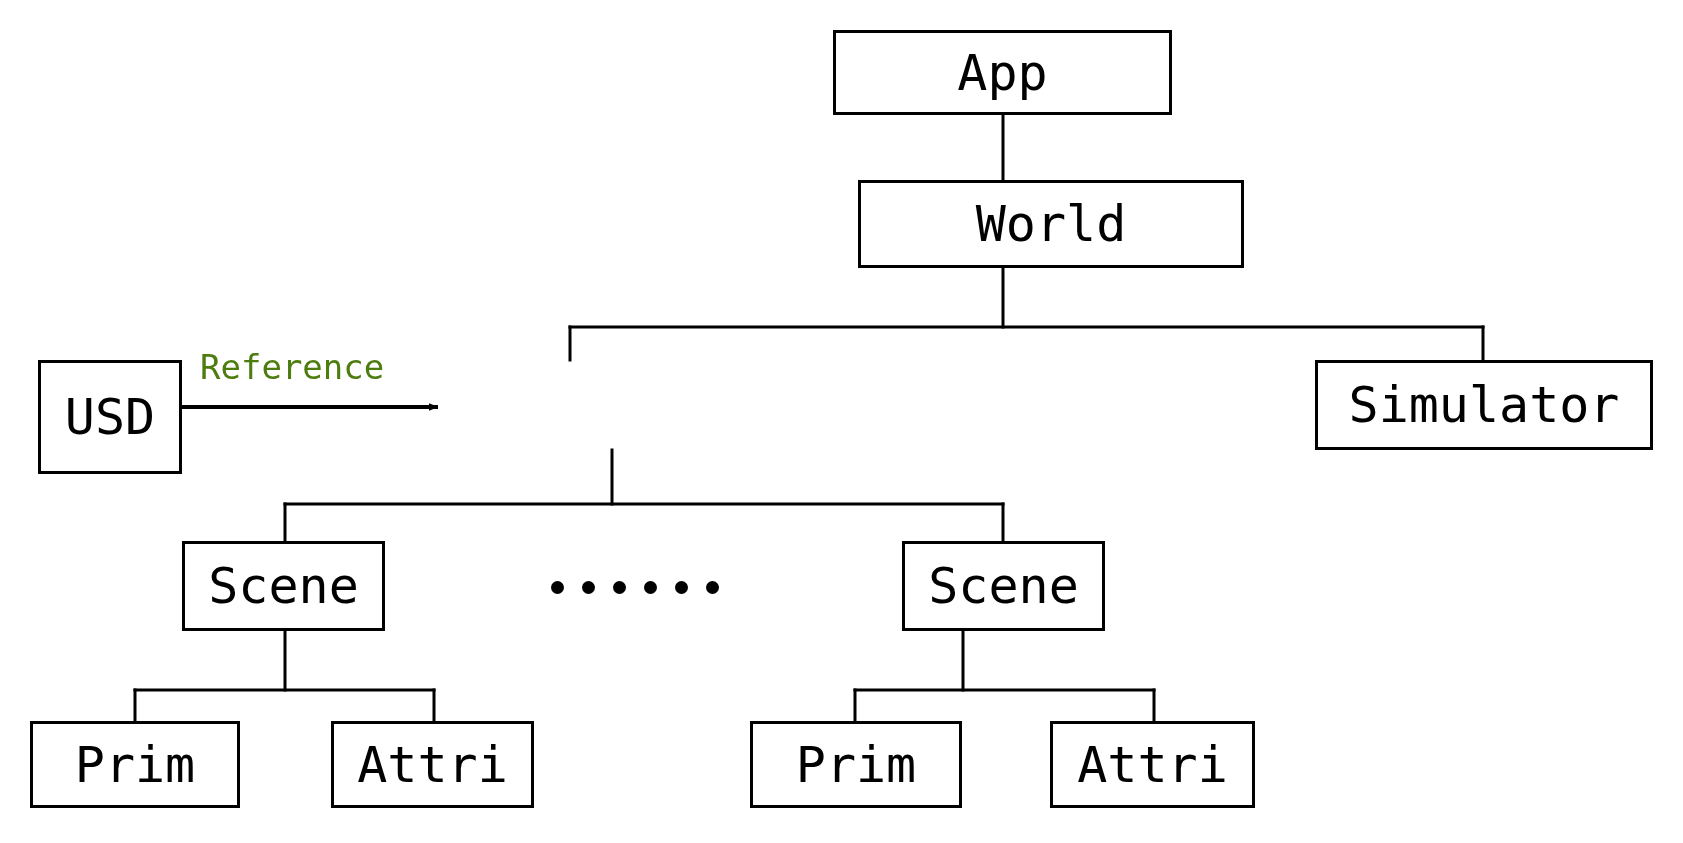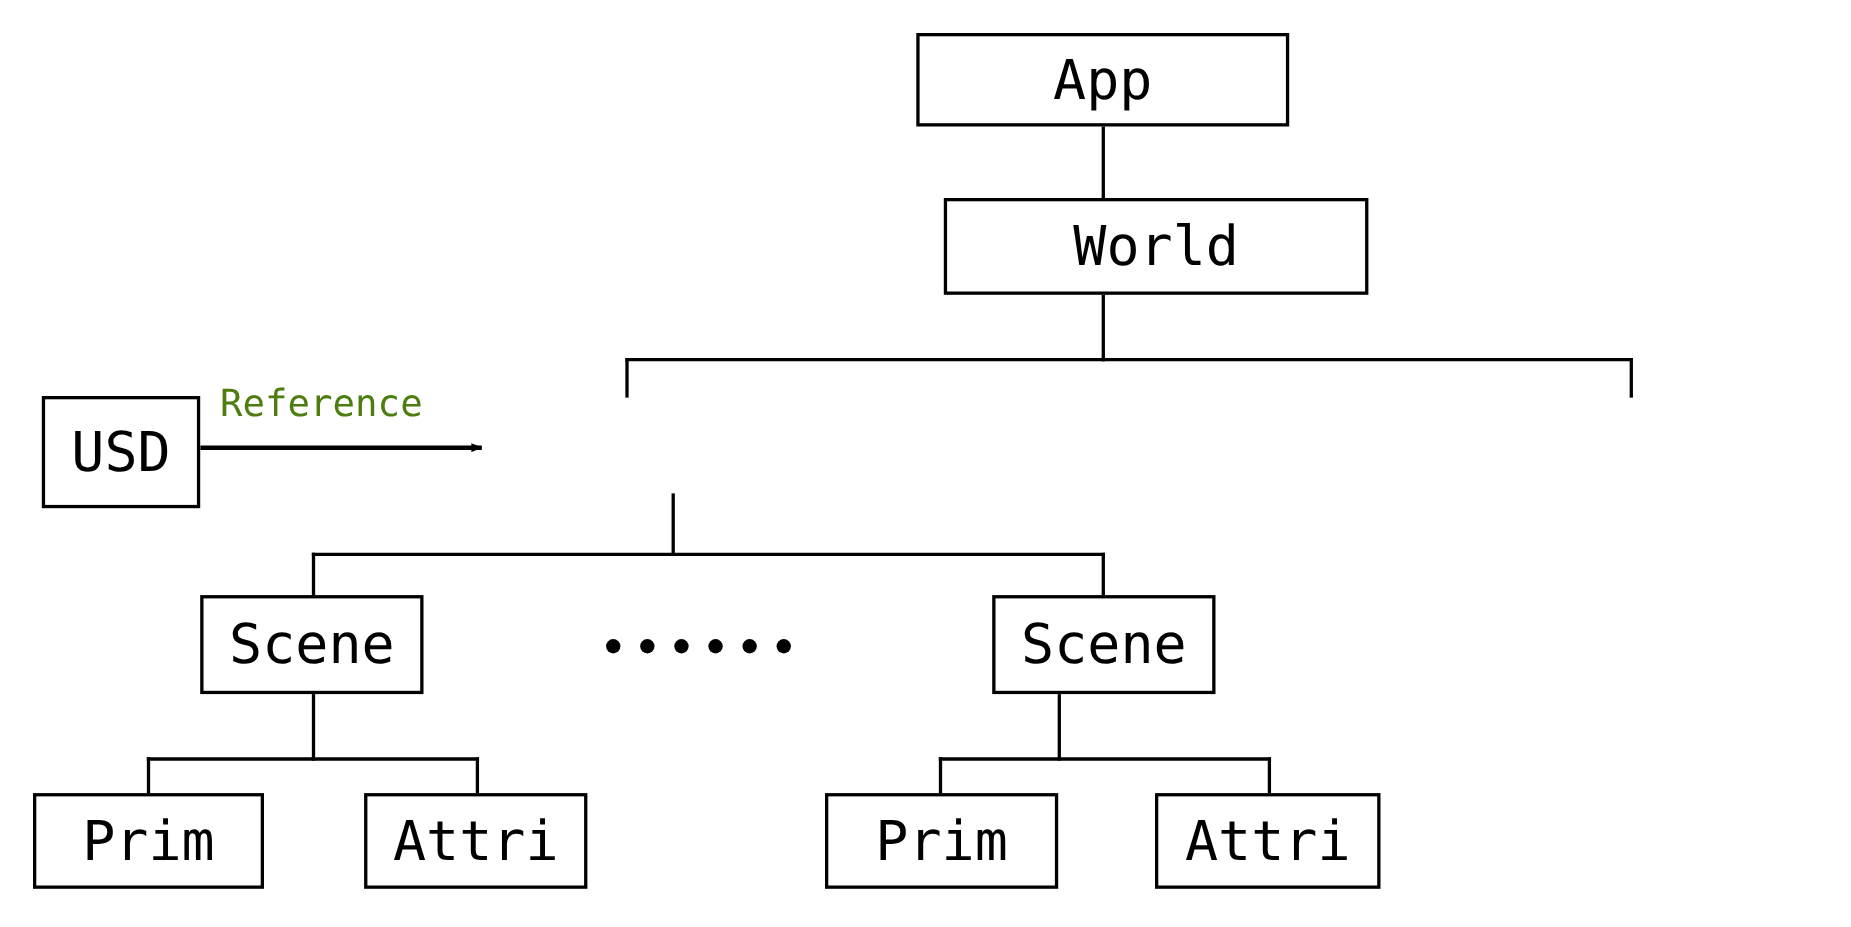--- a/index.html
+++ b/index.html
@@ -110,29 +110,32 @@
   </svg>
 
   <div class="node-box" style="left:833px; top:30px; width:339px; height:85px;">
     <span>App</span>
   </div>
 
   <div class="node-box" style="left:833px; top:180px; width:386px; height:88px;margin-left:25px;">
     <span>World</span>
   </div>
 
-  <div class="node-box" style="left:38px; top:360px; width:144px; height:102px;">
+  <div class="node-box" style="left:38px; top:360px; width:144px; height:114px;">
     <span>USD</span>
   </div>
 
   <div class="edge-label" style="left:200px; top:350px;">
     <span>Reference</span>
   </div>
 
 
+  <div class="node-box" style="left:1315px; top:360px; width:338px; height:90px;">
+    <span>Simulator</span>
+  </div>
 
   <div class="node-box" style="left:182px; top:541px; width:203px; height:90px;">
     <span>Scene</span>
   </div>
 
   <div class="ellipsis-dots" style="left:551px; top:580px; width:168px; height:14px;">
     <span class="dot"></span>
     <span class="dot"></span>
     <span class="dot"></span>
     <span class="dot"></span>

